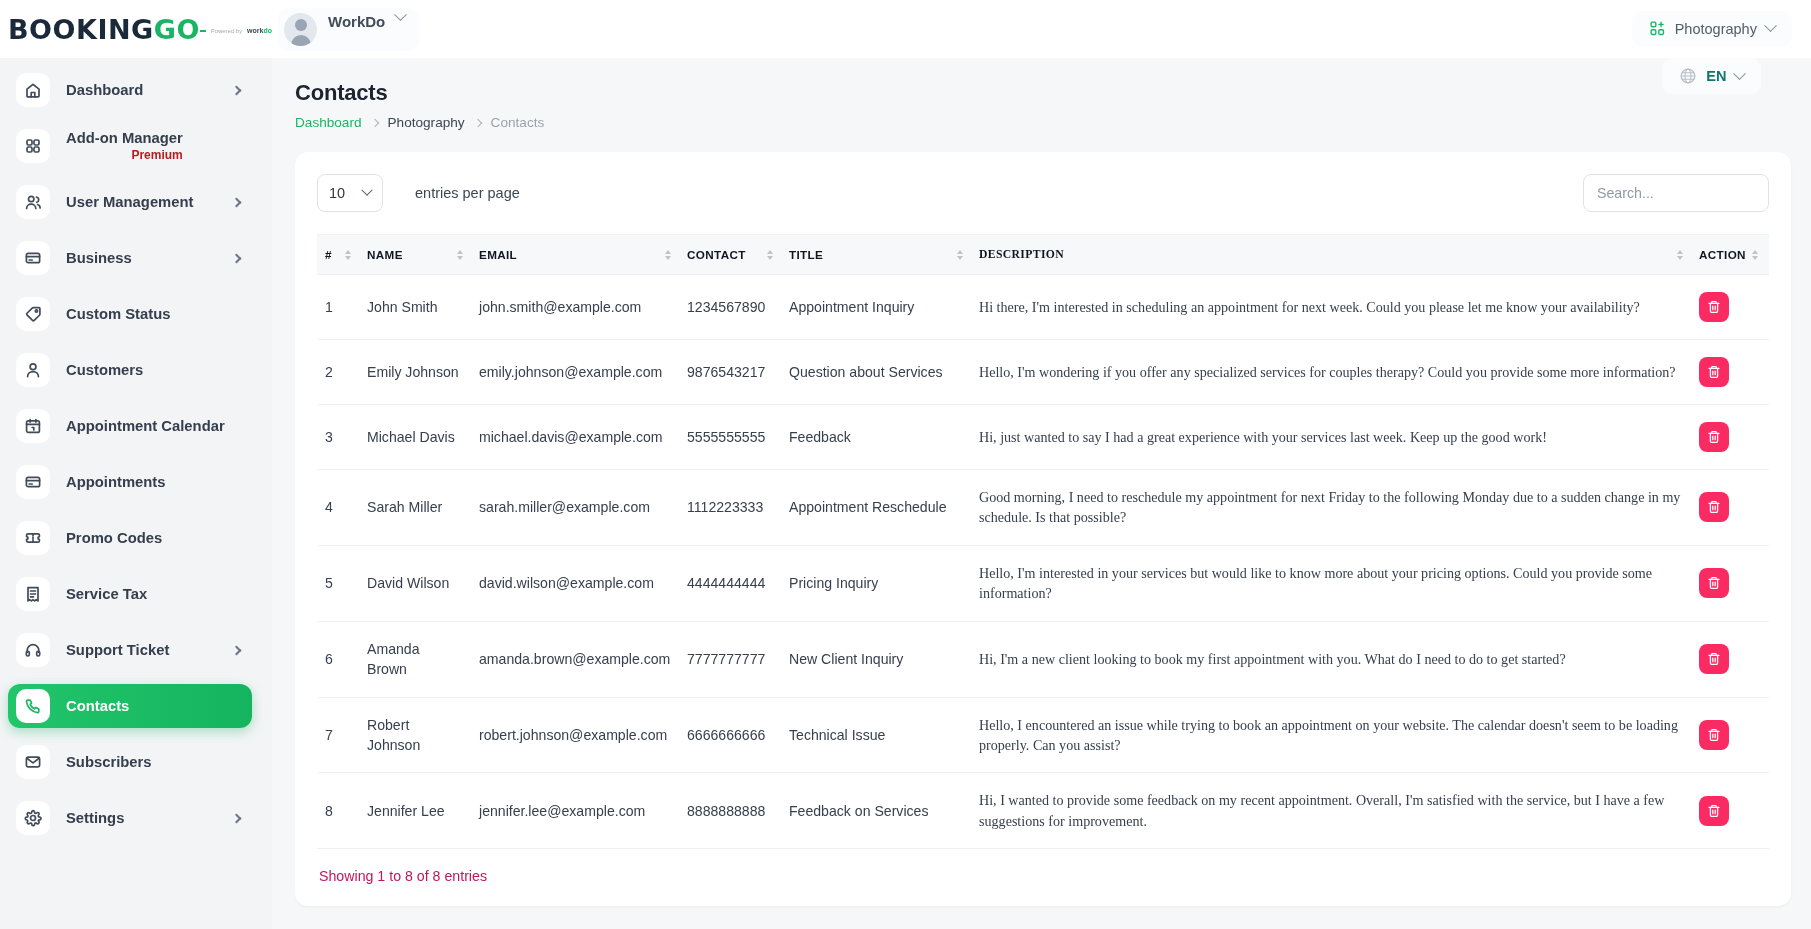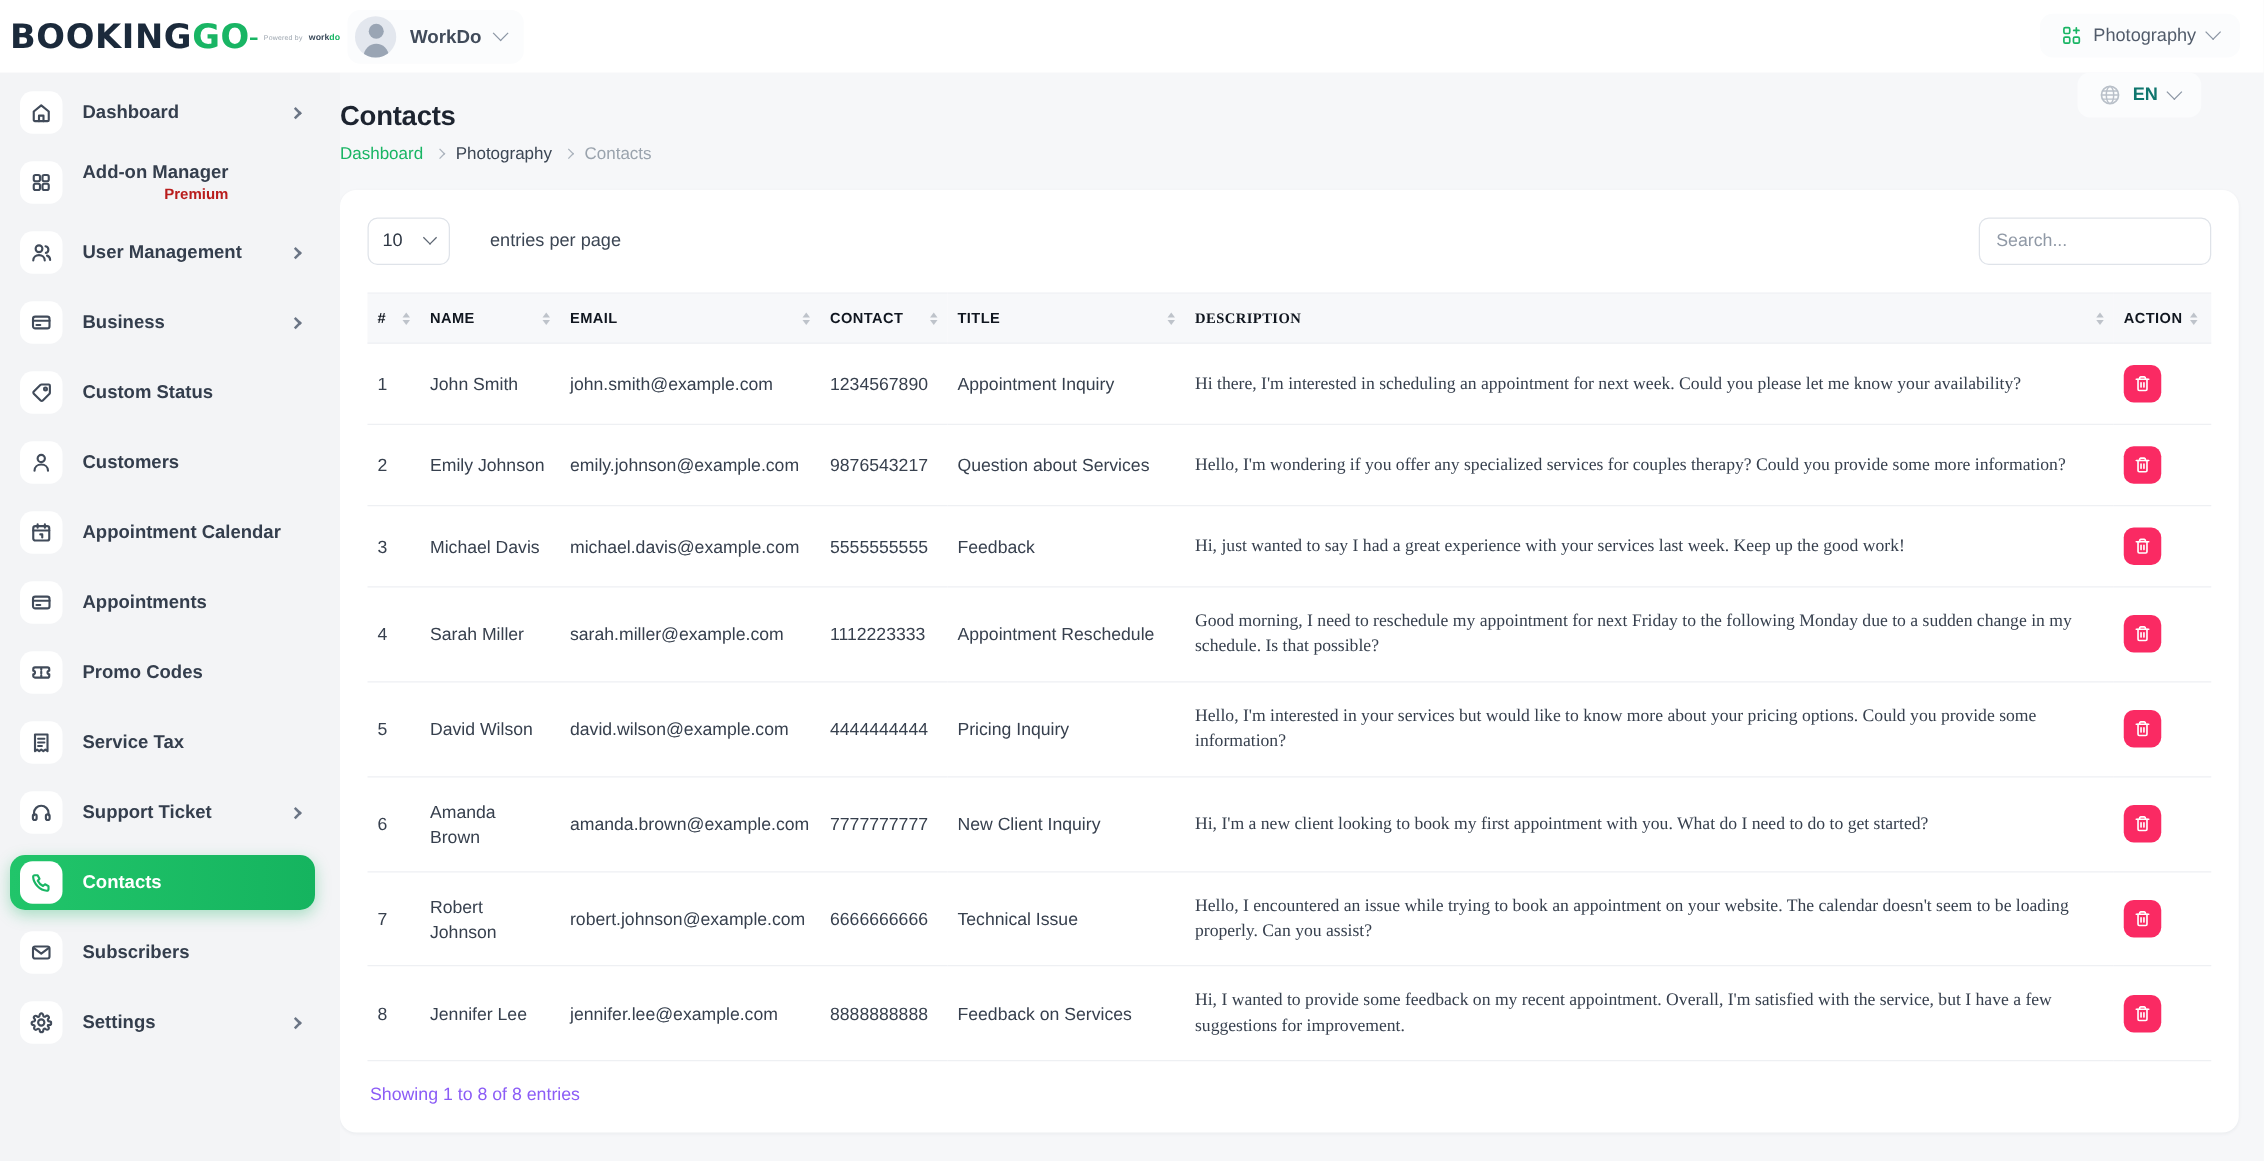--- a/index.html
+++ b/index.html
@@ -34,21 +34,21 @@
   .logo-sub {
     display: flex; align-items: center; gap: 5px;
     width: 172px; margin-top: 3px;
   }
   .logo-rule { flex: 1; height: 2px; background: #19b564; }
   .logo-powered { font-size: 5.5px; color: #9aa3ad; letter-spacing: .2px; }
   .logo-workdo { font-size: 7px; font-weight: 800; color: #3b4a5a; }
   .logo-workdo i { color: #19b564; font-style: normal; }
 
   .workspace-pill {
-    display: flex; align-items: center; gap: 11px;
+    display: flex; gap: 11px;
     background: #fbfcfd; border-radius: 10px;
     padding: 5px 14px 5px 6px; margin-left: 6px;
     cursor: pointer;
   }
   .avatar {
     width: 33px; height: 33px; border-radius: 50%;
     background: #e3e7ee; position: relative; overflow: hidden;
     display: block;
   }
   .avatar::before {
@@ -74,21 +74,21 @@
     font-size: 14.5px; color: #525c6b; font-weight: 500;
   }
   .chev {
     width: 9px; height: 9px; border-right: 1.8px solid #8a94a3;
     border-bottom: 1.8px solid #8a94a3; transform: rotate(45deg) translate(-2px,-2px);
     display: inline-block;
   }
   .lang-code { color: #0f766e; font-weight: 700; font-size: 14.5px; }
 
   
-  .shell { flex: 1; display: flex; min-height: 0; }
+  .shell { flex: 1; display: flex; min-height: 0; gap: 23px; }
 
   
   .sidebar {
     width: 272px; min-width: 272px;
     background: #f3f4f6;
     padding: 10px 20px 0 8px;
     overflow: hidden;
   }
   .nav-item {
     display: flex; align-items: center; gap: 16px;
@@ -176,21 +176,21 @@
   .col-desc { width: auto; font-family: Liberation Serif, serif; }
   .col-action { width: 78px; }
   th.col-action .th-inner, td.col-action { justify-content: flex-start; }
   .del-btn {
     width: 30px; height: 30px; border-radius: 8px; border: none;
     background: #fa2a63; display: flex; align-items: center; justify-content: center;
     cursor: pointer;
   }
   .del-btn svg { width: 14px; height: 14px; stroke: #ffffff; fill: none;
                  stroke-width: 1.7; stroke-linecap: round; stroke-linejoin: round; }
-  .showing { padding: 19px 2px 22px 2px; font-size: 14.2px; color: #8b5cf6; }
+  .showing { padding: 19px 2px 22px 2px; font-size: 14.2px; color: #be185d; }
 </style>
 </head>
 <body>
 
 <div class="topbar">
 
   <div class="logo-wrap">
     <div class="logo-text">
       <span class="dark">BOOKING</span><span class="green">GO</span>
     </div>

